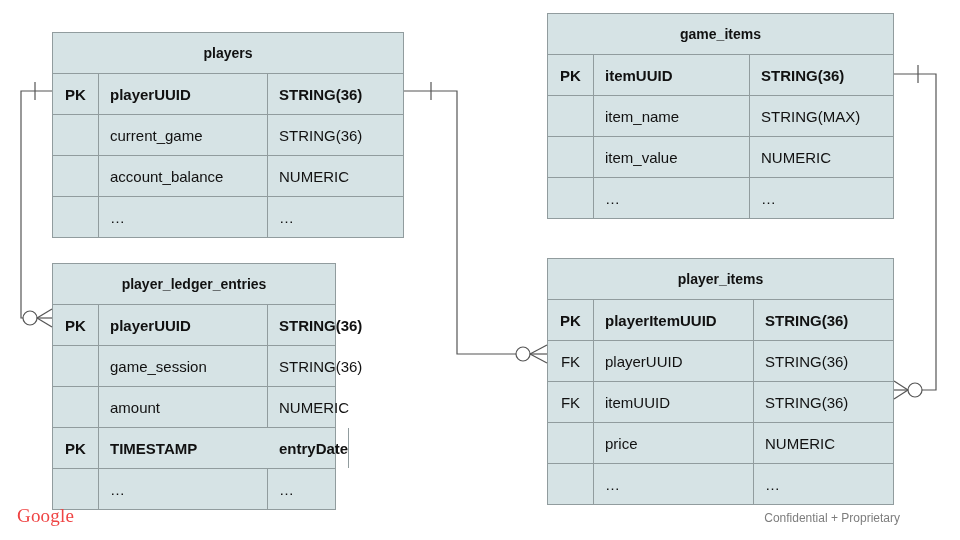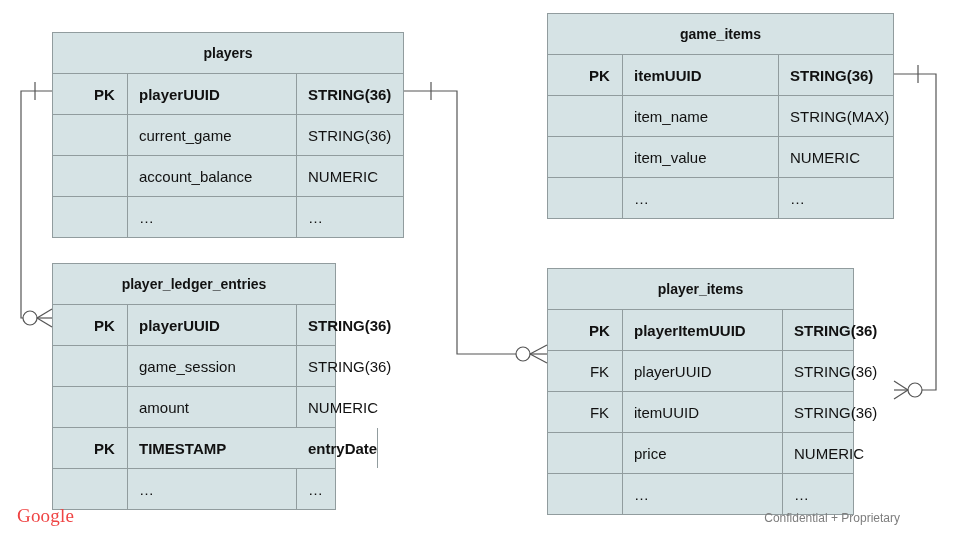--- a/index.html
+++ b/index.html
@@ -15,21 +15,21 @@
     border:1px solid var(--border-col,#919c9e);
     box-sizing:border-box;
   }
   .erd-title{
     height:40px;display:flex;align-items:center;justify-content:center;
     font-weight:bold;font-size:14px;
   }
   .erd-row{
     display:grid;grid-template-columns:var(--cols);
     height:41px;border-top:1px solid var(--border-col,#919c9e);
-    box-sizing:border-box;font-size:15px;padding-left:29px;
+    box-sizing:border-box;font-size:15px;
   }
   .erd-row.bold{font-weight:bold;}
   .erd-cell{display:flex;align-items:center;box-sizing:border-box;}
   .c-key{justify-content:center;border-right:1px solid var(--border-col,#919c9e);}
   .c-name{padding-left:11px;border-right:1px solid var(--border-col,#919c9e);}
   .c-type{padding-left:11px;}
   svg.connectors{position:absolute;left:0;top:0;pointer-events:none;}
   .footer-logo{
     position:absolute;left:17px;top:505px;
     font-size:19px;letter-spacing:0.2px;color:#ef4444;font-weight:500;font-family:Liberation Serif, serif;
@@ -120,21 +120,21 @@
           <div class="erd-cell c-name">entryDate</div>
         </div>
         <div class="erd-row">
           <div class="erd-cell c-key"></div>
           <div class="erd-cell c-name">…</div>
           <div class="erd-cell c-type">…</div>
         </div>
       </div>
   </div>
 
-  <div class="erd-table" style="left:547px;top:268px;width:307px;--cols:46px 160px 1fr">
+  <div class="erd-table" style="left:547px;top:258px;width:347px;--cols:46px 160px 1fr">
     <div class="erd-title">player_items</div>
     <div>
         <div class="erd-row bold">
           <div class="erd-cell c-key">PK</div>
           <div class="erd-cell c-name">playerItemUUID</div>
           <div class="erd-cell c-type">STRING(36)</div>
         </div>
         <div class="erd-row">
           <div class="erd-cell c-key">FK</div>
           <div class="erd-cell c-name">playerUUID</div>

